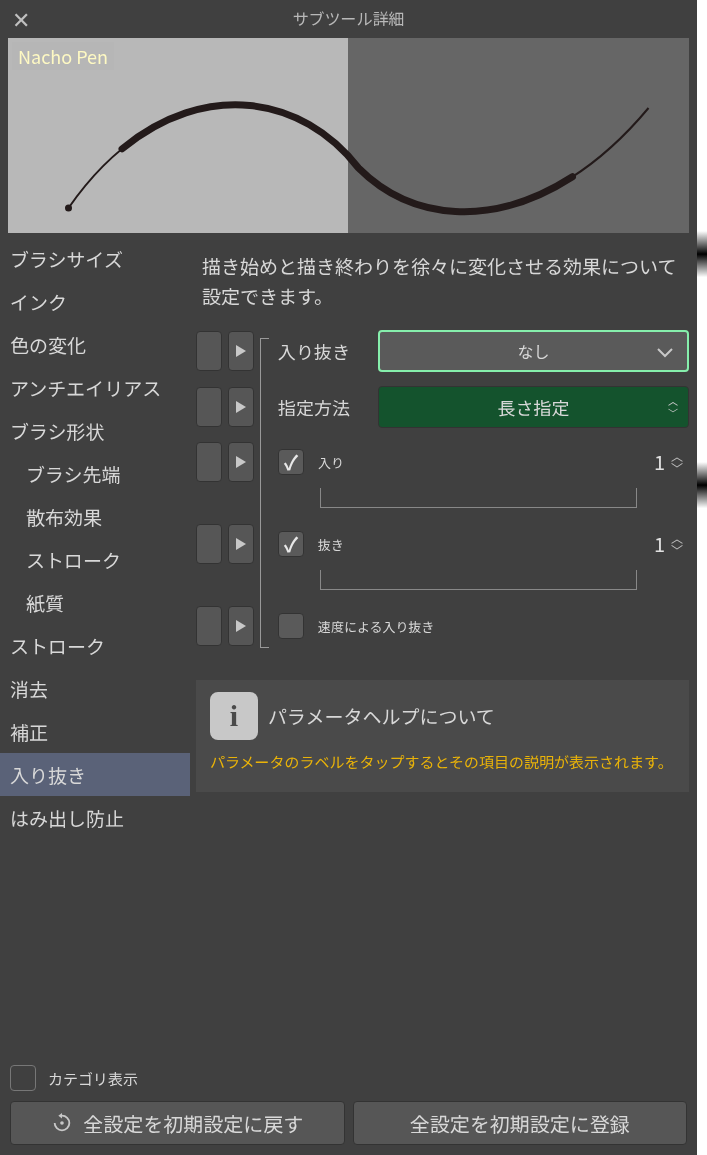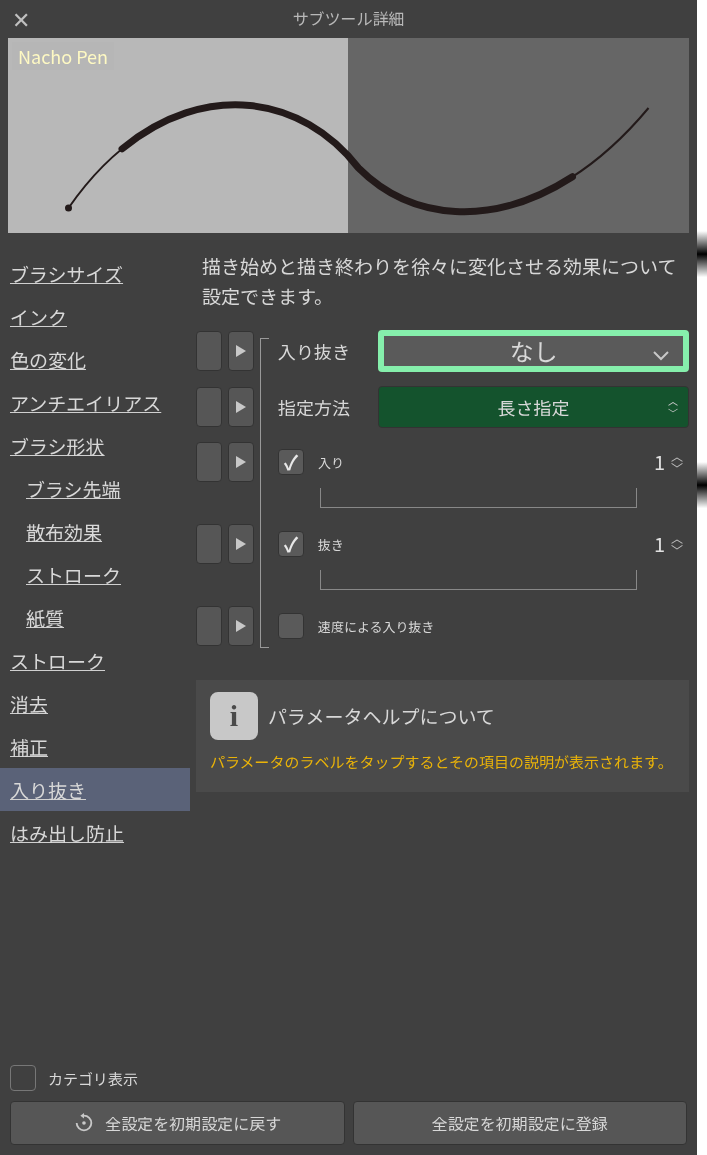--- a/index.html
+++ b/index.html
@@ -10,37 +10,37 @@
 .close-x { position: absolute; left: 12px; top: 8px; width: 20px; height: 20px; cursor: pointer; color: #c0c0c0; font-size: 22px; line-height: 20px; }
 .title { width: 100%; text-align: center; font-size: 16px; color: #b8b8b8; }
 
 .preview { margin: 2px 8px 0 8px; height: 195px; background: #666; position: relative; overflow: hidden; }
 .preview-left { position: absolute; left: 0; top: 0; width: 340px; height: 100%; background: #b8b8b8; }
 .preview-label { position: absolute; left: 4px; top: 4px; color: #fef9c3; font-size: 18px; background: rgba(180,180,180,0.5); padding: 1px 6px; }
 .preview-stroke { position: absolute; left: 0; top: 0; width: 100%; height: 100%; }
 
 .main { flex: 1; display: flex; min-height: 0; }
 .sidebar { width: 190px; display: flex; flex-direction: column; }
-.sidebar-list { flex: 1; padding-top: 19px; text-decoration: underline; }
+.sidebar-list { flex: 1; padding-top: 4px; }
 .sidebar-item { padding: 8px 10px; font-size: 19px; color: #d8d8d8; cursor: pointer; }
 .sidebar-item.indent { padding-left: 26px; }
 .sidebar-item.selected { background: #5a6278; }
 
 .content { flex: 1; padding: 0 8px 0 6px; display: flex; flex-direction: column; }
 .desc { padding: 18px 6px 18px 6px; font-size: 19px; color: #d8d8d8; line-height: 1.6; }
 
 .param-row { display: flex; align-items: center; margin-bottom: 14px; position: relative; }
 .toggle-box { width: 26px; height: 40px; background: #565656; border-radius: 4px; margin-right: 6px; border: 1px solid #333; }
 .play-box { width: 26px; height: 40px; background: #565656; border-radius: 4px; border: 1px solid #333; display: flex; align-items: center; justify-content: center; }
 .play-box svg { width: 10px; height: 12px; fill: #c8c8c8; }
 
 .param-label { width: 100px; margin-left: 24px; font-size: 18px; color: #d8d8d8; }
 .param-control { flex: 1; }
 
-.dropdown { height: 42px; background: #5a5a5a; border: 6px solid #86efac; border-radius: 4px; display: flex; align-items: center; justify-content: center; position: relative; color: #d8d8d8; font-size: 24px; }
+.dropdown { height: 42px; background: #5a5a5a; border: 2px solid #86efac; border-radius: 4px; display: flex; align-items: center; justify-content: center; position: relative; color: #d8d8d8; font-size: 16px; }
 .dropdown .chev { position: absolute; right: 14px; }
 .stepper { height: 42px; background: #14532d; border: 1px solid #333; border-radius: 4px; display: flex; align-items: center; justify-content: center; position: relative; color: #d8d8d8; font-size: 18px; }
 .stepper .arrows { position: absolute; right: 10px; display: flex; flex-direction: column; gap: 2px; }
 .stepper .arrows .up, .stepper .arrows .dn { font-size: 10px; color: #c8c8c8; line-height: 1; }
 .checkbox { width: 26px; height: 26px; background: #5a5a5a; border: 1px solid #333; border-radius: 4px; display: flex; align-items: center; justify-content: center; margin-right: 14px; flex-shrink: 0; }
 .checkbox.checked::after { content: "✓"; color: #e8e8e8; font-size: 20px; font-weight: bold; }
 .check-label { font-size: 13px; color: #d8d8d8; padding-top: 2px; }
 .slider-area { margin-left: 124px; margin-right: 52px; height: 20px; border-bottom: 1px solid #888; border-left: 1px solid #888; border-right: 1px solid #888; margin-bottom: 16px; }
 .value-spin { position: absolute; right: 6px; display: flex; align-items: center; gap: 6px; font-size: 20px; color: #e0e0e0; }
 .value-spin .arrows { display: flex; flex-direction: column; line-height: 1; font-size: 12px; color: #c0c0c0; }
@@ -54,21 +54,21 @@
 .help-head { display: flex; align-items: center; margin-bottom: 10px; }
 .info-icon { width: 48px; height: 48px; background: #c8c8c8; border-radius: 8px; display: flex; align-items: center; justify-content: center; font-size: 30px; font-weight: bold; font-family: Georgia, serif; color: #4a4a4a; margin-right: 10px; }
 .help-title { font-size: 19px; color: #d8d8d8; }
 .help-text { font-size: 15px; color: #eab308; line-height: 1.6; }
 
 .footer { padding: 8px 10px 10px 10px; }
 .cat-row { display: flex; align-items: center; margin-bottom: 10px; }
 .cat-check { width: 26px; height: 26px; background: #404040; border: 1px solid #777; border-radius: 4px; margin-right: 12px; }
 .cat-label { font-size: 15px; color: #d8d8d8; }
 .btn-row { display: flex; gap: 8px; }
-.btn { flex: 1; height: 44px; background: #565656; border: 1px solid #333; border-radius: 4px; display: flex; align-items: center; justify-content: center; font-size: 16px; color: #d8d8d8; cursor: pointer; gap: 10px; }
+.btn { flex: 1; height: 44px; background: #565656; border: 1px solid #333; border-radius: 4px; display: flex; align-items: center; justify-content: center; font-size: 20px; color: #d8d8d8; cursor: pointer; gap: 10px; }
 .reset-icon { width: 22px; height: 22px; }
 
 .canvas-bg { position: absolute; right: 0; top: 0; width: 10px; height: 100%; background: linear-gradient(#fff 0%, #fff 20%, #000 22%, #fff 24%, #fff 40%, #000 42%, #fff 44%, #fff 100%); }
 </style>
 </head>
 <body>
 
 <div class="window">
   <div class="titlebar">
     <div class="close-x">✕</div>

